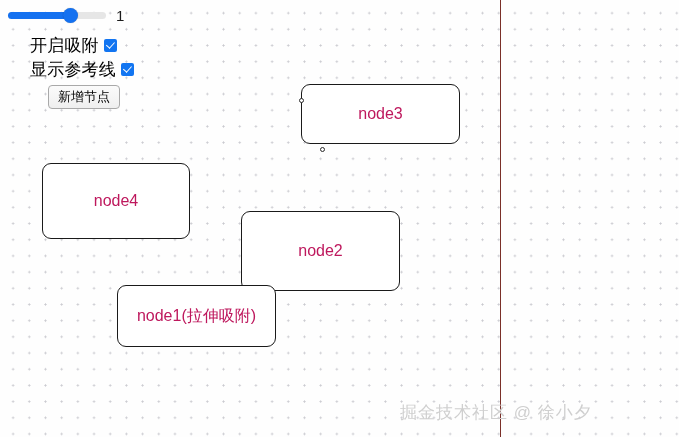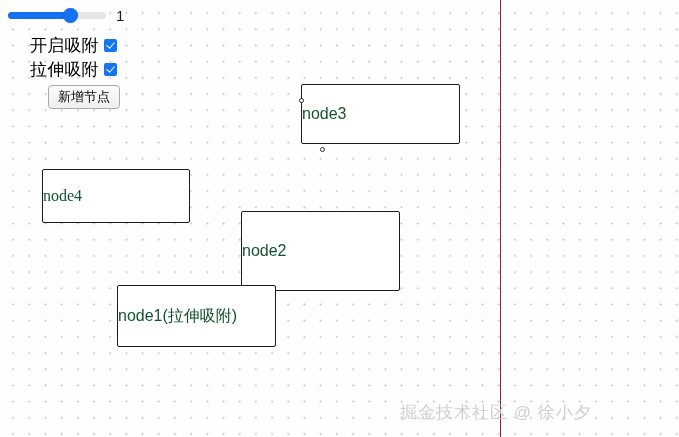--- a/index.html
+++ b/index.html
@@ -110,26 +110,26 @@
     cursor: pointer;
     line-height: 15px;
   }
 
   
   .node {
     position: absolute;
     box-sizing: border-box;
     background: #ffffff;
     border: 1.3px solid #1a1a1a;
-    border-radius: 2px;
+    border-radius: 9px;
     display: flex;
     align-items: center;
-    justify-content: flex-start;
+    justify-content: center;
     font-size: 16px;
-    color: #14532d;
+    color: #be185d;
     cursor: move;
     user-select: none;
   }
   .node-label { pointer-events: none; }
 
   .handle {
     position: absolute;
     width: 5px; height: 5px;
     box-sizing: border-box;
     border: 1px solid #2b2b2b;
@@ -171,36 +171,36 @@
       </div>
       <div class="slider-value">1</div>
     </div>
 
     <div class="check-row r1">
       <span class="check-label">开启吸附</span>
       <span class="checkbox"></span>
     </div>
 
     <div class="check-row r2">
-      <span class="check-label">拉伸吸附</span>
+      <span class="check-label">显示参考线</span>
       <span class="checkbox"></span>
     </div>
 
     <button class="add-btn">新增节点</button>
   </div>
 
   <div class="guide-line-v" style="left:500px;"></div>
 
   <div class="node" style="left:301px; top:84px; width:159px; height:60px;">
     <span class="node-label">node3</span>
     <span class="handle" style="left:-3px; top:13px;"></span>
     <span class="handle" style="left:18px; top:62px;"></span>
   </div>
 
-  <div class="node" style="left:42px; top:169px; width:148px; height:54px;font-family:Liberation Serif, serif;">
+  <div class="node" style="left:42px; top:163px; width:148px; height:76px;">
     <span class="node-label">node4</span>
   </div>
 
   <div class="node" style="left:241px; top:211px; width:159px; height:80px;">
     <span class="node-label">node2</span>
   </div>
 
   <div class="node" style="left:101px; top:285px; width:159px; height:62px;margin-left:16px;">
     <span class="node-label">node1(拉伸吸附)</span>
   </div>

